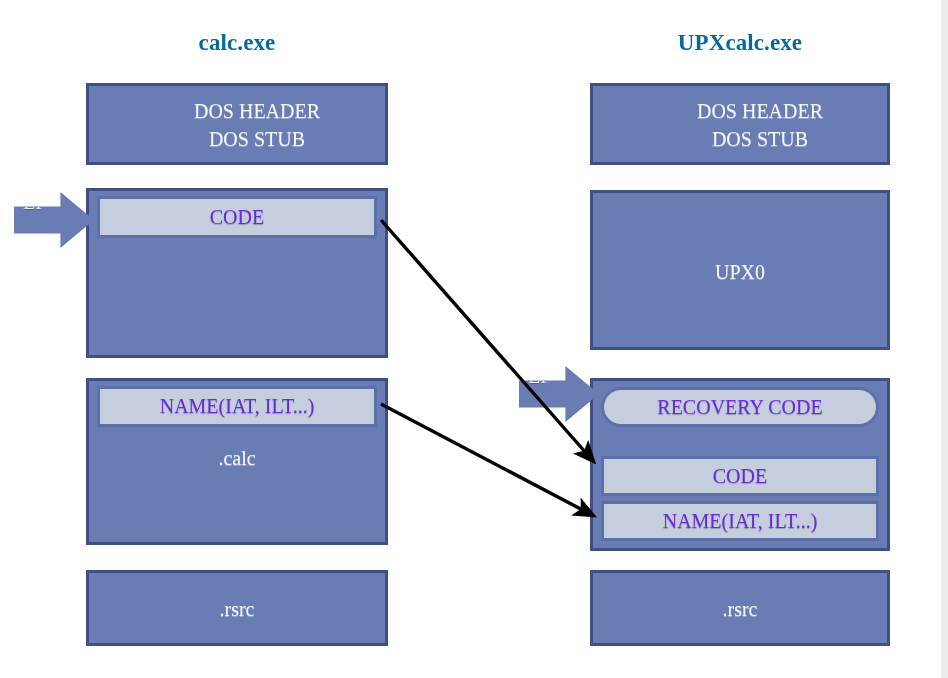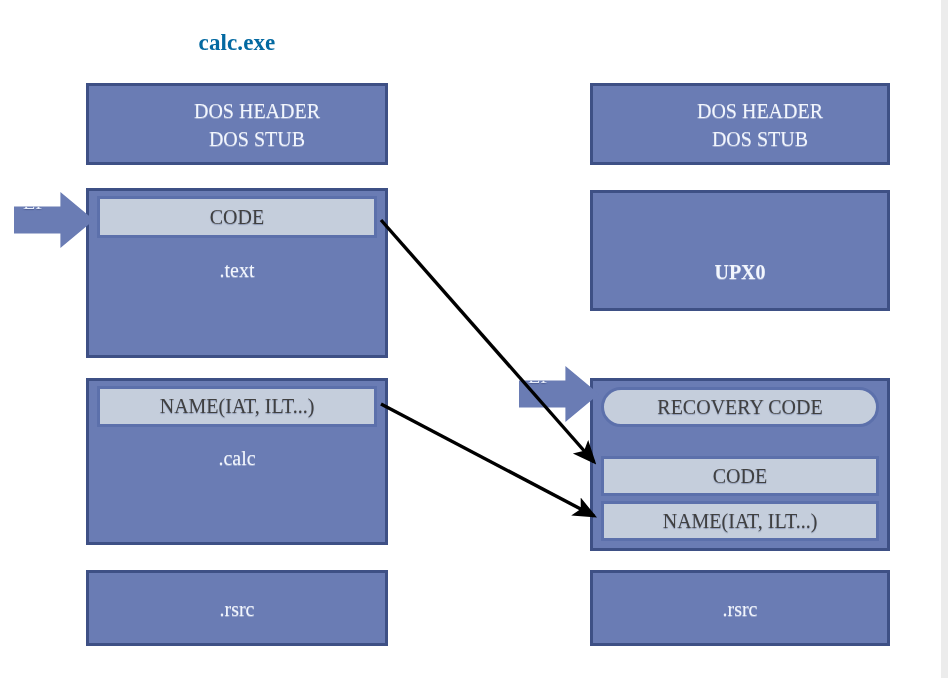--- a/index.html
+++ b/index.html
@@ -61,21 +61,21 @@
     line-height: 1.32;
     padding-left: 40px;
   }
 
   
   .sub {
     position: absolute;
     box-sizing: border-box;
     background: #c5cedc;
     border: 3px solid #5c70ab;
-    color: #404040;
+    color: #6d28d9;
     font-size: 20px;
     display: flex;
     align-items: center;
     justify-content: center;
     text-align: center;
     text-shadow: 0 1px 1px rgba(90,105,150,.55);
     white-space: nowrap;
   }
 
   
@@ -108,50 +108,50 @@
     pointer-events: none;
   }
 </style>
 </head>
 <body>
 
 <div id="stage">
 
   <div class="col-title" style="left:86px; top:30px; width:302px;">calc.exe</div>
 
+  <div class="col-title" style="left:590px; top:30px; width:300px;">UPXcalc.exe</div>
 
   <div class="seg" style="left:86px; top:83px; width:302px; height:82px;">
     <div class="seg-label two-line" style="top:12px;">DOS HEADER</div>
     <div class="seg-label two-line" style="top:40px;">DOS STUB</div>
   </div>
 
   <div class="seg" style="left:86px; top:188px; width:302px; height:170px;">
     <div class="sub" style="left:8px; top:5px; width:280px; height:42px;">CODE</div>
-    <div class="seg-label" style="top:68px;">.text</div>
   </div>
 
   <div class="seg" style="left:86px; top:378px; width:302px; height:167px;">
     <div class="sub" style="left:8px; top:5px; width:280px; height:41px;">NAME(IAT, ILT...)</div>
     <div class="seg-label" style="top:66px;">.calc</div>
   </div>
 
   <div class="seg" style="left:86px; top:570px; width:302px; height:76px;">
     <div class="seg-label" style="top:25px;">.rsrc</div>
   </div>
 
   <div class="ep-arrow" style="left:14px; top:192px; width:80px; height:56px;">
     <span class="ep-text">EP</span>
   </div>
 
   <div class="seg" style="left:590px; top:83px; width:300px; height:82px;">
     <div class="seg-label two-line" style="top:12px;">DOS HEADER</div>
     <div class="seg-label two-line" style="top:40px;">DOS STUB</div>
   </div>
 
-  <div class="seg" style="left:590px; top:190px; width:300px; height:121px;font-weight:bold;">
+  <div class="seg" style="left:590px; top:190px; width:300px; height:160px;">
     <div class="seg-label" style="top:68px;">UPX0</div>
   </div>
 
   <div class="seg" style="left:590px; top:378px; width:300px; height:173px;">
     <div class="sub" style="left:8px; top:6px; width:278px; height:40px;border-radius:20px;">RECOVERY  CODE</div>
     <div class="sub" style="left:8px; top:75px; width:278px; height:40px;">CODE</div>
     <div class="sub" style="left:8px; top:120px; width:278px; height:40px;">NAME(IAT, ILT...)</div>
   </div>
 
   <div class="seg" style="left:590px; top:570px; width:300px; height:76px;">

